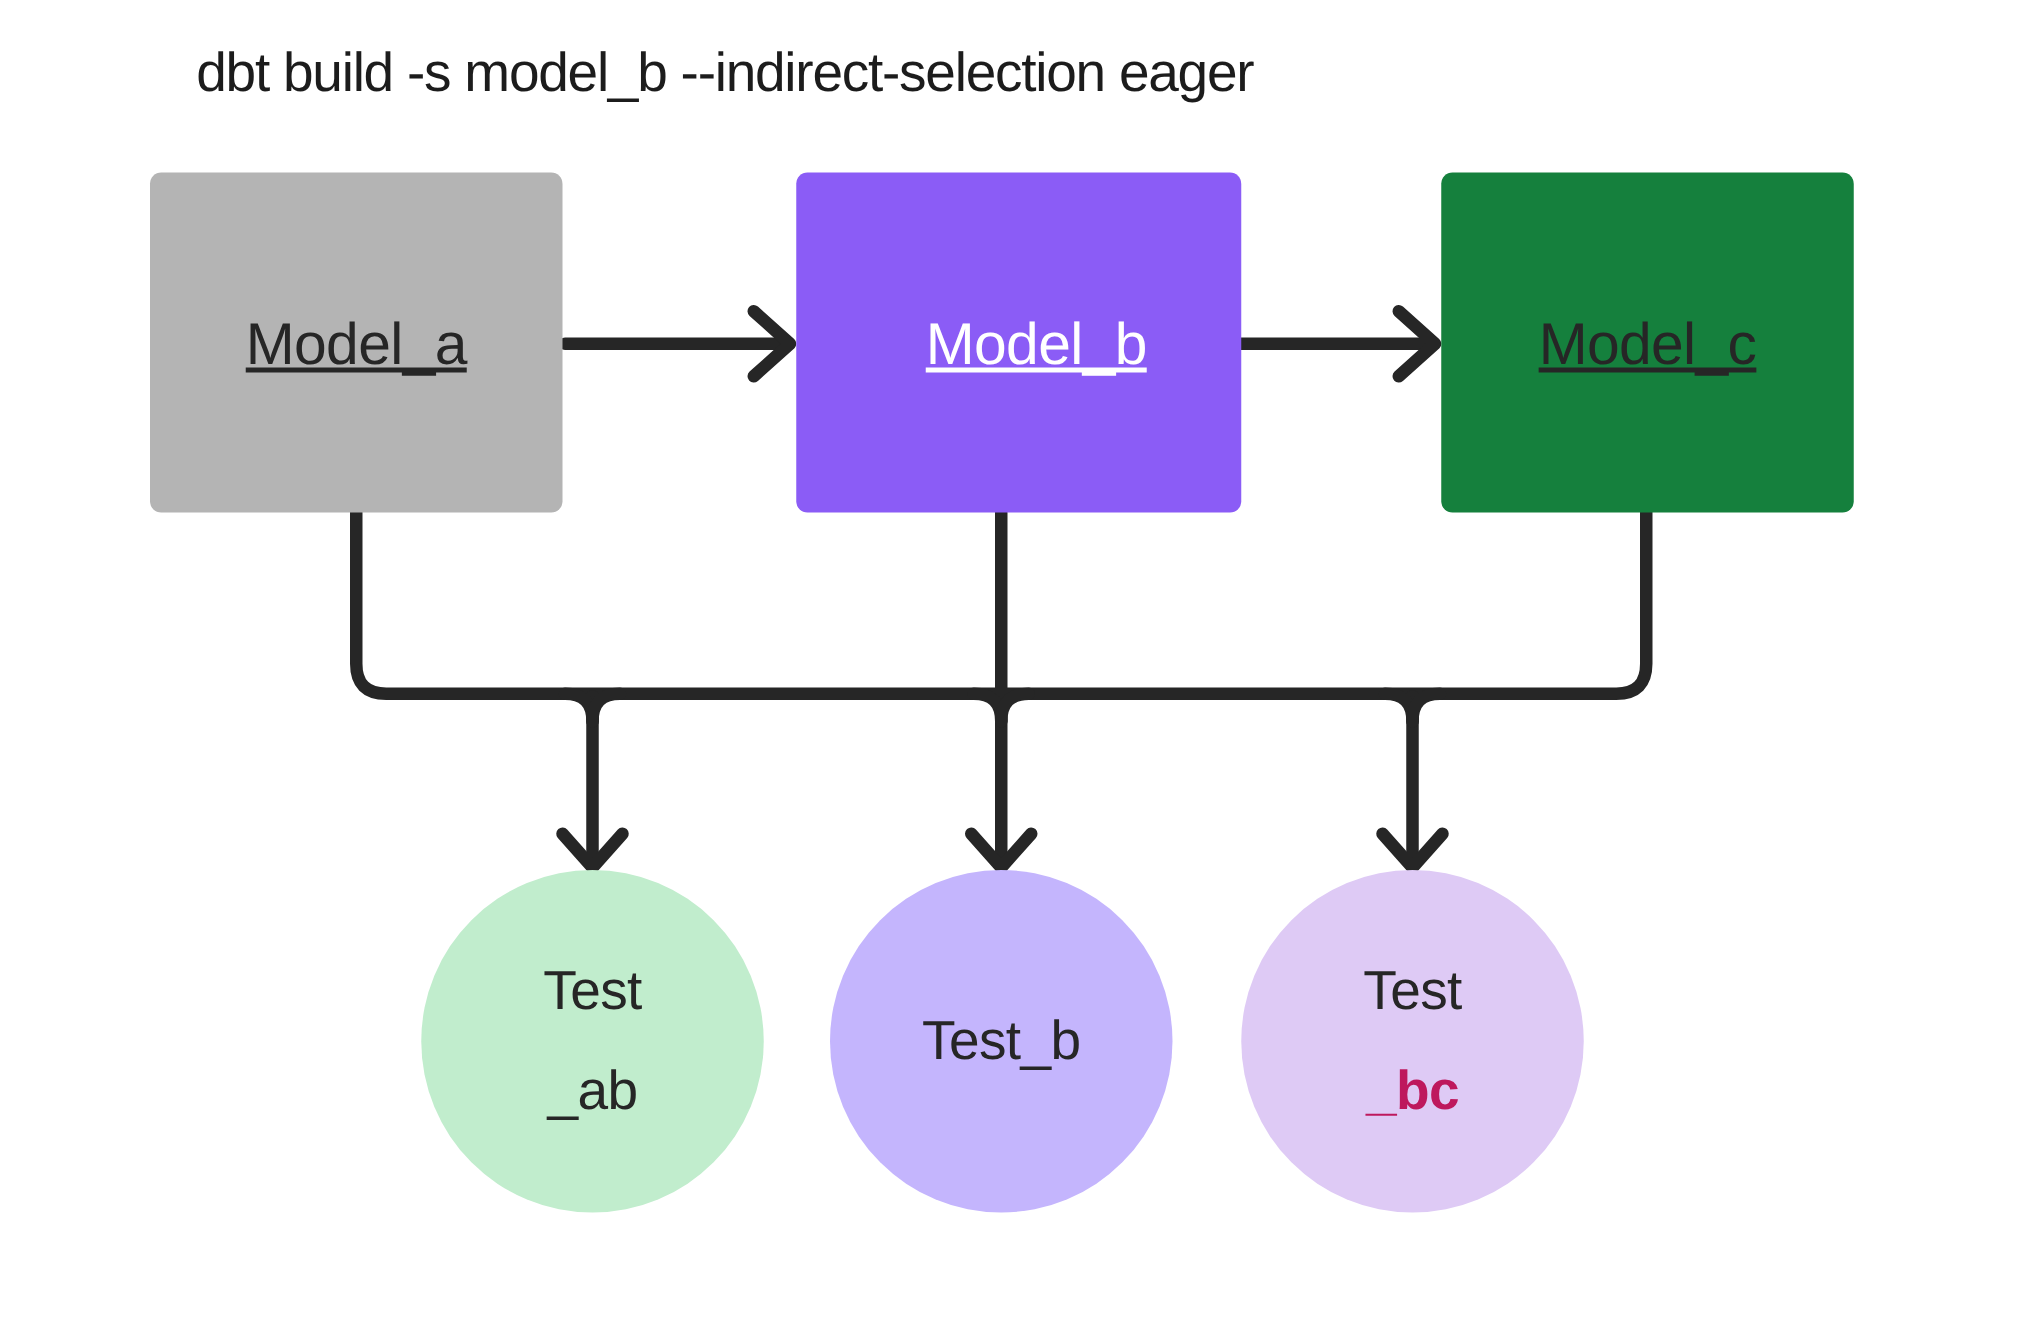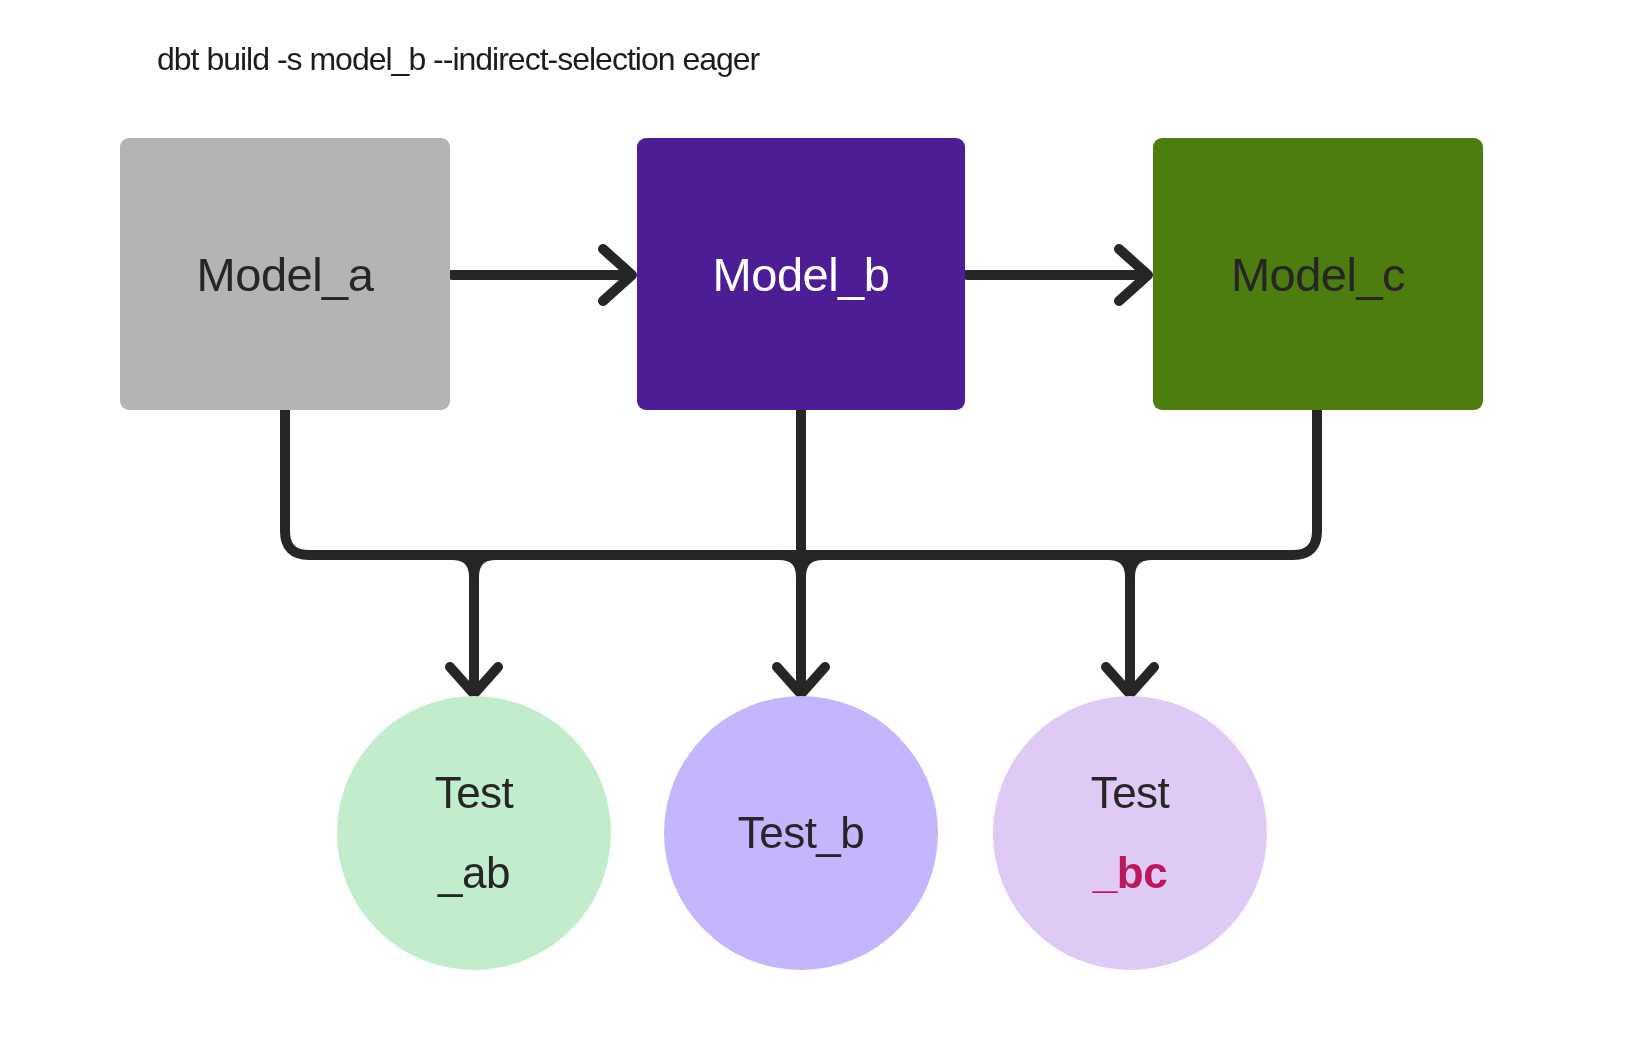--- a/index.html
+++ b/index.html
@@ -12,21 +12,21 @@
     width: 1630px;
     height: 1060px;
     background: #ffffff;
     overflow: hidden;
     font-family: "Liberation Sans", "DejaVu Sans", sans-serif;
   }
   .title {
     position: absolute;
     left: 157px;
     top: 33px;
-    font-size: 32px;
+    font-size: 44px;
     line-height: 52px;
     letter-spacing: -1px;
     font-weight: 400;
     color: #1c1c1c;
     white-space: nowrap;
   }
   .edges-layer {
     position: absolute;
     left: 0;
     top: 0;
@@ -42,20 +42,21 @@
     border-radius: 9px;
     display: flex;
     align-items: center;
     justify-content: center;
   }
   .model-box .node-label {
     font-size: 47px;
     letter-spacing: -0.5px;
     color: #262626;
     white-space: nowrap;
+    text-decoration: underline;
   }
   .box-a { left: 120px; }
   .box-b { left: 637px; width: 328px; }
   .box-c { left: 1153px; }
   .box-b .node-label { color: #ffffff; }
   .test-circle {
     position: absolute;
     top: 696px;
     width: 274px;
     height: 274px;
@@ -110,25 +111,25 @@
       <path d="M 450 667 L 474 694 L 498 667"></path>
       <path d="M 777 667 L 801 694 L 825 667"></path>
       <path d="M 1106 667 L 1130 694 L 1154 667"></path>
     </g>
   </svg>
 
   <div class="model-box box-a" style="background-color: rgb(180, 180, 180);">
     <span class="node-label" style="color: rgb(38, 38, 38);">Model_a</span>
   </div>
 
-  <div class="model-box box-b" style="background-color: #4c1d95;">
+  <div class="model-box box-b" style="background-color: #8b5cf6; padding-left: 28px;">
     <span class="node-label" style="color: rgb(255, 255, 255);">Model_b</span>
   </div>
 
-  <div class="model-box box-c" style="background-color: #4d7c0f;">
+  <div class="model-box box-c" style="background-color: #15803d;">
     <span class="node-label" style="color: rgb(38, 38, 38);">Model_c</span>
   </div>
 
   <div class="test-circle circle-ab" style="background-color: rgb(193, 237, 205);">
     <span class="node-label" style="color: rgb(38, 38, 38);">Test</span>
     <span class="node-label" style="color: rgb(38, 38, 38); text-align: right;">_ab</span>
   </div>
 
   <div class="test-circle circle-b" style="background-color: #c4b5fd;">
     <span class="node-label" style="color: rgb(38, 38, 38);">Test_b</span>

